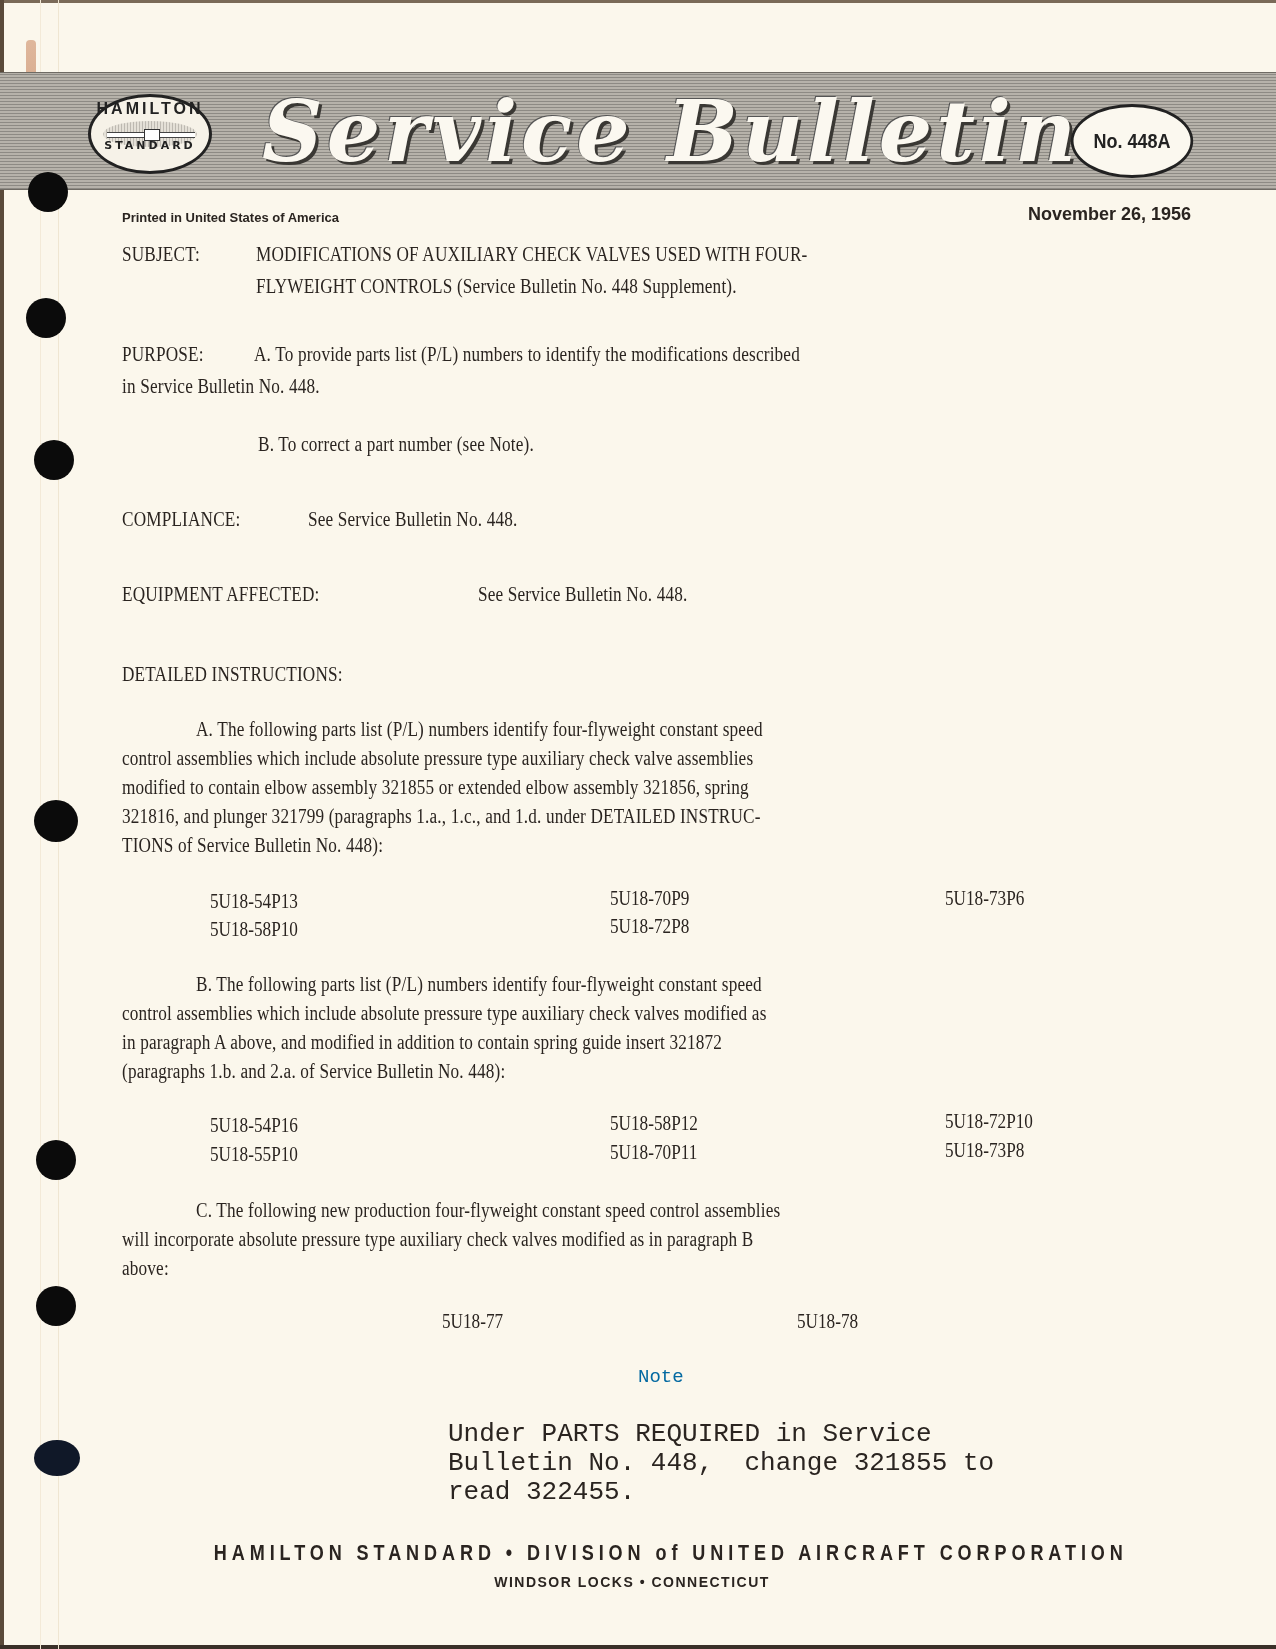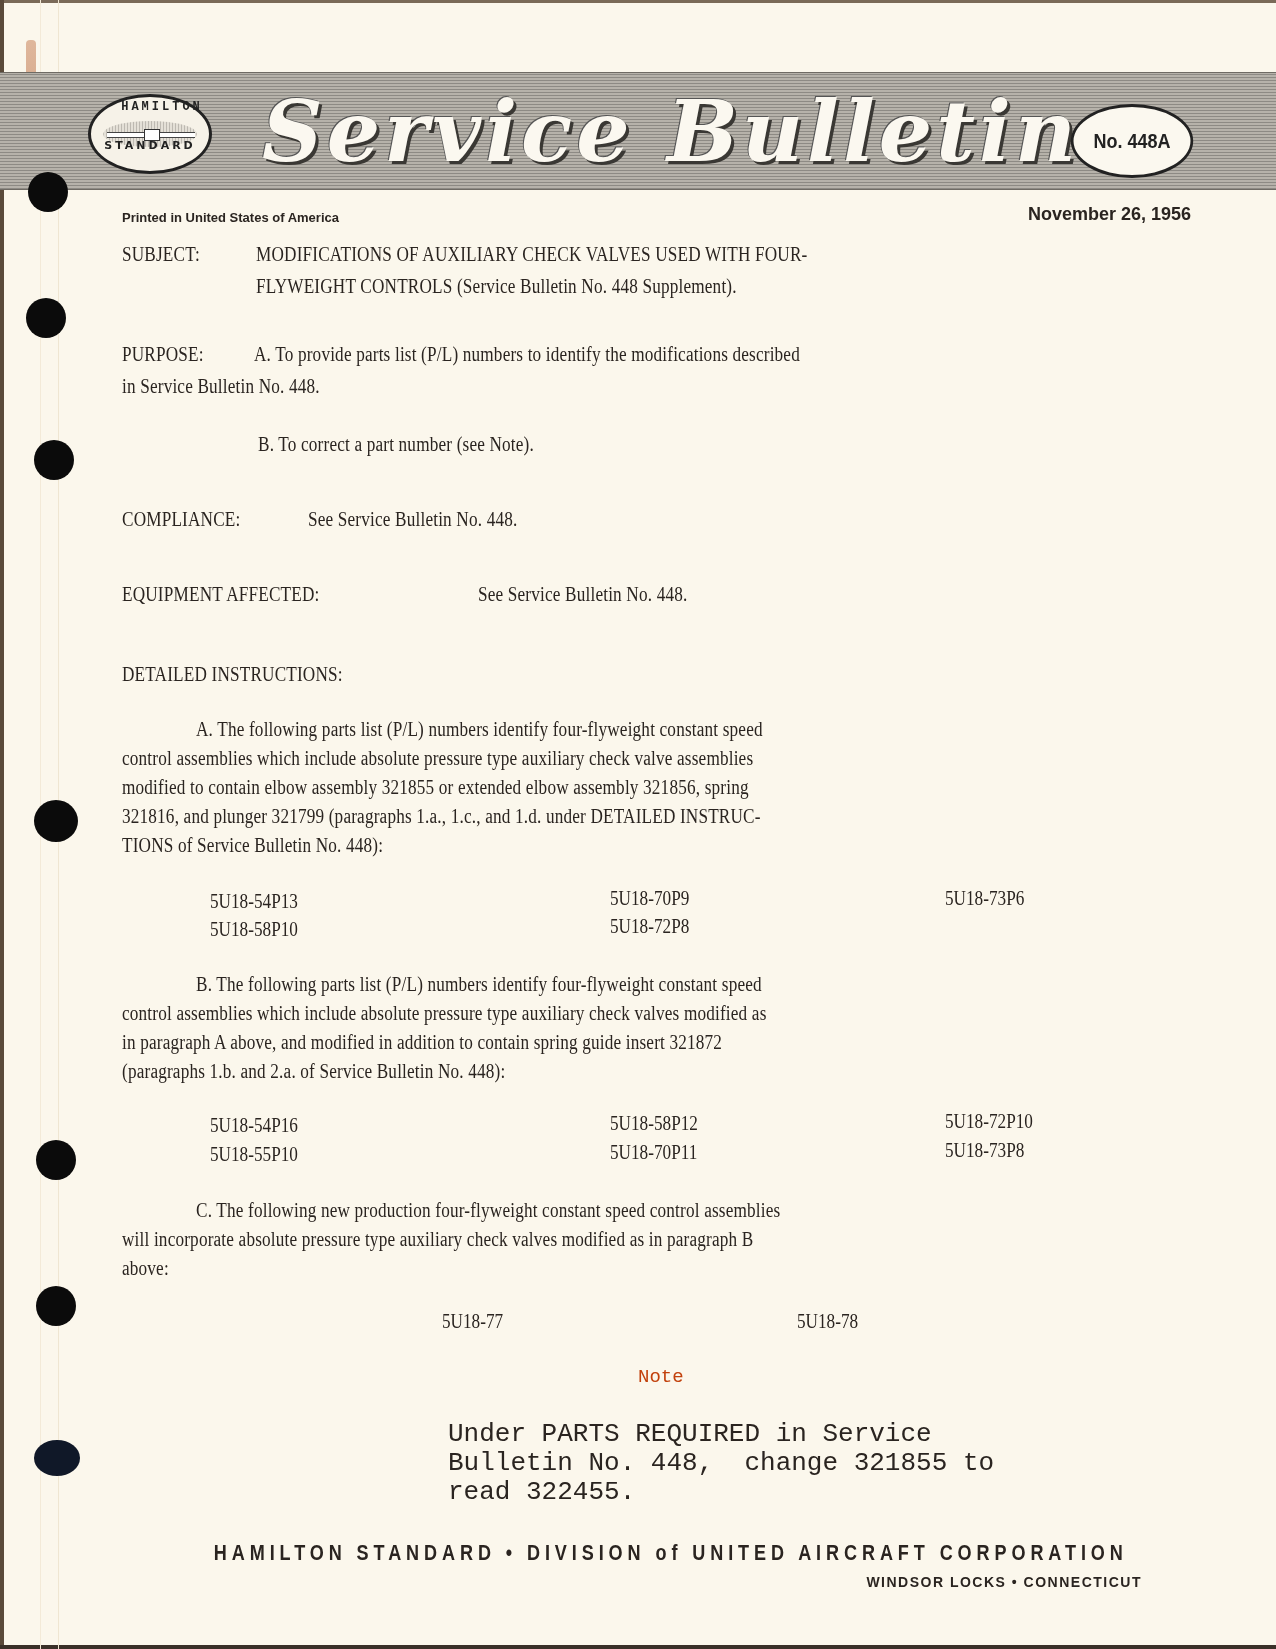--- a/index.html
+++ b/index.html
@@ -20,22 +20,22 @@
   .banner {
     position:absolute; left:0; top:72px; width:1276px; height:116px;
     background:repeating-linear-gradient(0deg, #8d8a84 0px, #8d8a84 1px, #b6b2aa 1px, #b6b2aa 3px);
     border-top:1px solid #6f6b64; border-bottom:1px solid #6f6b64;
   }
   .logo {
     position:absolute; left:88px; top:94px; width:124px; height:80px;
     border:3px solid #222; border-radius:50%; background:#f6f2e8;
     box-sizing:border-box;
   }
-  .logo-top { position:absolute; left:12px; top:3px; width:100%; text-align:center;
-    font-family:Liberation Mono, monospace; font-size:12px; font-weight:bold; letter-spacing:3px; color:#222; }
+  .logo-top { position:absolute; left:0; top:3px; width:100%; text-align:center;
+    font-family:Liberation Sans, sans-serif; font-size:16px; font-weight:bold; letter-spacing:3px; color:#222; }
   .logo-bottom { position:absolute; left:0; bottom:19px; width:100%; text-align:center;
     font-family:"DejaVu Sans", sans-serif; font-size:11px; font-weight:bold; letter-spacing:3px; color:#222; }
   .logo-center { position:absolute; left:12px; top:24px; width:94px; height:26px; border-radius:50%;
     background:repeating-linear-gradient(90deg,#bdb9b1 0 1px,#e4e0d7 1px 3px); }
   .logo-prop { position:absolute; left:16px; top:35px; width:88px; height:4px; background:#fff; border-top:1px solid #444; border-bottom:1px solid #444; }
   .logo-hub { position:absolute; left:53px; top:32px; width:14px; height:10px; background:#fff; border:1px solid #333; }
 
   .title-script {
     position:absolute; left:262px; top:82px;
     font-family:"DejaVu Serif", serif; font-style:italic; font-weight:bold;
@@ -52,26 +52,26 @@
     transform:scaleX(0.9);
   }
   .printed { position:absolute; left:122px; top:210px; font-family:"Liberation Sans", sans-serif; font-weight:bold; font-size:13px; color:#2a2420; }
   .date { position:absolute; left:1028px; top:204px; font-family:"Liberation Sans", sans-serif; font-weight:bold; font-size:18px; color:#2a2420; }
 
   
   .t { position:absolute; font-size:20px; line-height:29px; color:#2a2420; white-space:nowrap; letter-spacing:0.2px; transform-origin:left top; }
   .cond { transform:scaleX(0.86); }
   .pl { position:absolute; font-size:20px; color:#2a2420; transform:scaleX(0.86); transform-origin:left top; }
 
-  .note-title { position:absolute; left:638px; top:1366px; font-family:"Liberation Mono", monospace; font-size:19px; color:#c2410c; }
+  .note-title { position:absolute; left:638px; top:1366px; font-family:"Liberation Mono", monospace; font-size:19px; color:#0369a1; }
   .note-body { position:absolute; left:448px; top:1420px; font-family:"Liberation Mono", monospace; font-size:26px; line-height:29px; color:#2a2420; white-space:pre; }
 
   .footer1 { position:absolute; left:122px; top:1540px; width:1020px; text-align:center;
     font-family:"Liberation Sans", sans-serif; font-size:22px; font-weight:bold; letter-spacing:6px; color:#2a2420; transform:scaleX(0.82); transform-origin:center; white-space:nowrap; }
-  .footer2 { position:absolute; left:122px; top:1574px; width:1020px; text-align:right;
+  .footer2 { position:absolute; left:122px; top:1574px; width:1020px; text-align:center;
     font-family:"Liberation Sans", sans-serif; font-size:14px; font-weight:bold; letter-spacing:1.5px; color:#2a2420; }
 
   .hole { position:absolute; width:40px; height:40px; border-radius:50%; background:#0b0b0b; }
 </style>
 </head>
 <body>
 
 <div class="page-edge-top"></div>
 <div class="page-edge-left"></div>
 <div class="page-edge-bottom"></div>

